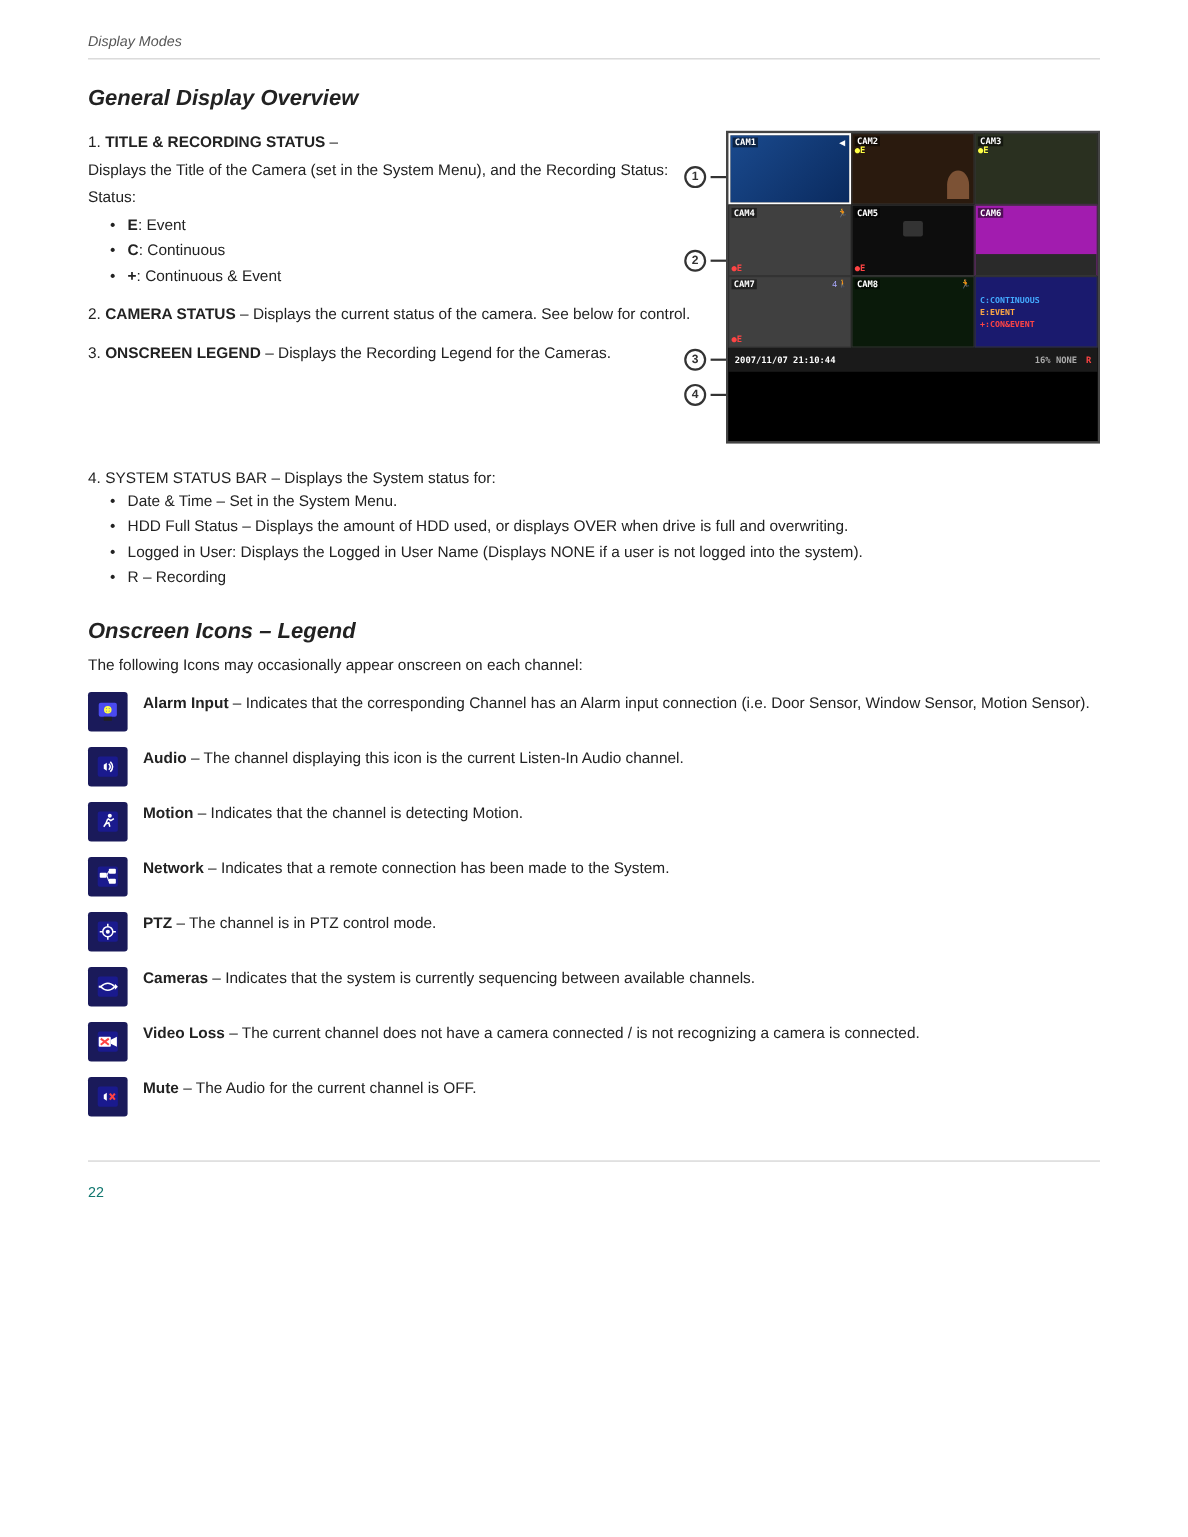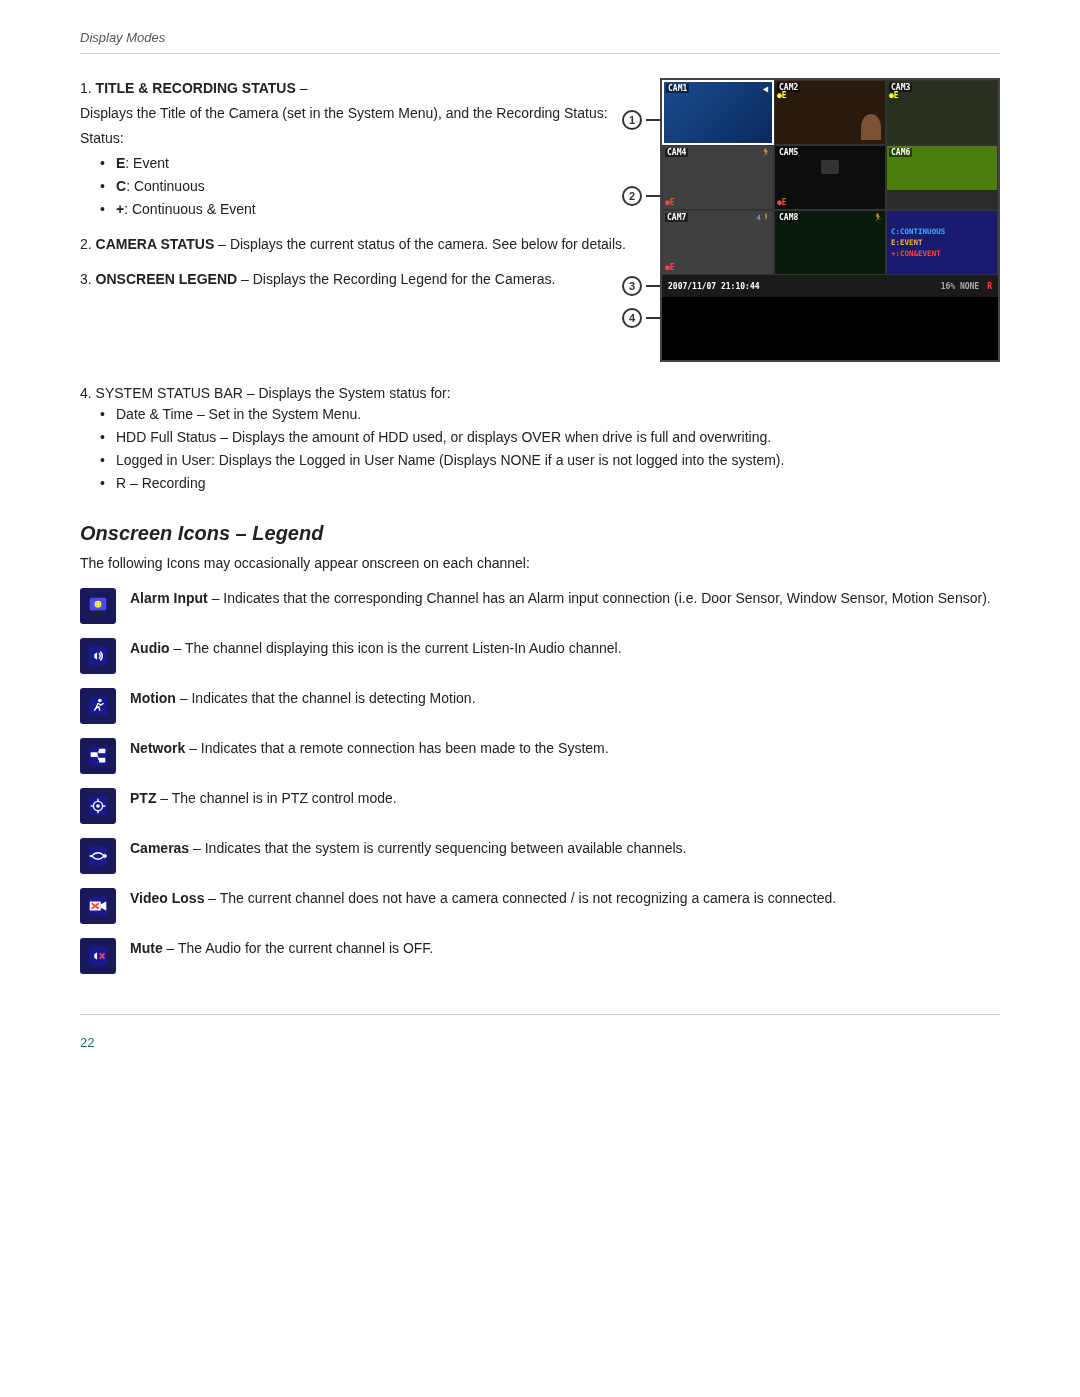--- a/index.html
+++ b/index.html
@@ -251,41 +251,42 @@
   </style>
 </head>
 <body>
 
 <div class="page-container">
 
   <div class="top-header">
     <em>Display Modes</em>
   </div>
 
+  <div class="section-title">General Display Overview</div>
 
   <div class="content-area">
 
     <div class="left-text">
 
       <div class="item-block">
         <p>
           1. <span class="label-bold">TITLE &amp; RECORDING STATUS</span> <span>–</span>
         </p>
         <p>Displays the Title of the Camera (set in the System Menu), and the Recording Status:</p>
         <p>Status:</p>
         <ul class="bullet-list">
           <li><strong>E</strong>: Event</li>
           <li><strong>C</strong>: Continuous</li>
           <li><strong>+</strong>: Continuous &amp; Event</li>
         </ul>
       </div>
 
       <div class="item-block">
         <p>
-          2. <span class="label-bold">CAMERA STATUS</span> <span>–</span> <span>Displays the current status of the camera. See below for details.</span>
+          2. <span class="label-bold">CAMERA STATUS</span> <span>–</span> <span>Displays the current status of the camera. See below for control.</span>
         </p>
       </div>
 
       <div class="item-block">
         <p>
           3. <span class="label-bold">ONSCREEN LEGEND</span> <span>–</span> <span>Displays the Recording Legend for the Cameras.</span>
         </p>
       </div>
 
     </div>
@@ -351,21 +352,21 @@
             <span class="cam-e-badge" style="color:#f44; bottom:2px; left:2px; font-size:8px;">●E</span>
           </div>
 
           <div class="cam-cell cam5" style="background:#0d0d0d;">
             <span class="cam-label">CAM5</span>
             <span class="cam-e-badge" style="color:#f44; font-size:8px;">●E</span>
 
             <div style="position:absolute; top:14px; left:50%; transform:translateX(-50%); width:18px; height:14px; background:#333; border-radius:2px;"></div>
           </div>
 
-          <div class="cam-cell cam6" style="background:#4d7c0f;">
+          <div class="cam-cell cam6" style="background:#a21caf;">
             <span class="cam-label">CAM6</span>
 
             <div style="position:absolute; bottom:0; width:100%; height:30%; background:#2a2a2a;"></div>
           </div>
 
           <div class="cam-cell cam7" style="background:#404040;">
             <span class="cam-label">CAM7</span>
             <span style="position:absolute; top:2px; right:12px; color:#aaf; font-size:8px;">4</span>
             <span style="position:absolute; top:2px; right:2px; color:#fff; font-size:7px;">🚶</span>
             <span class="cam-e-badge" style="color:#f44; font-size:8px;">●E</span>

